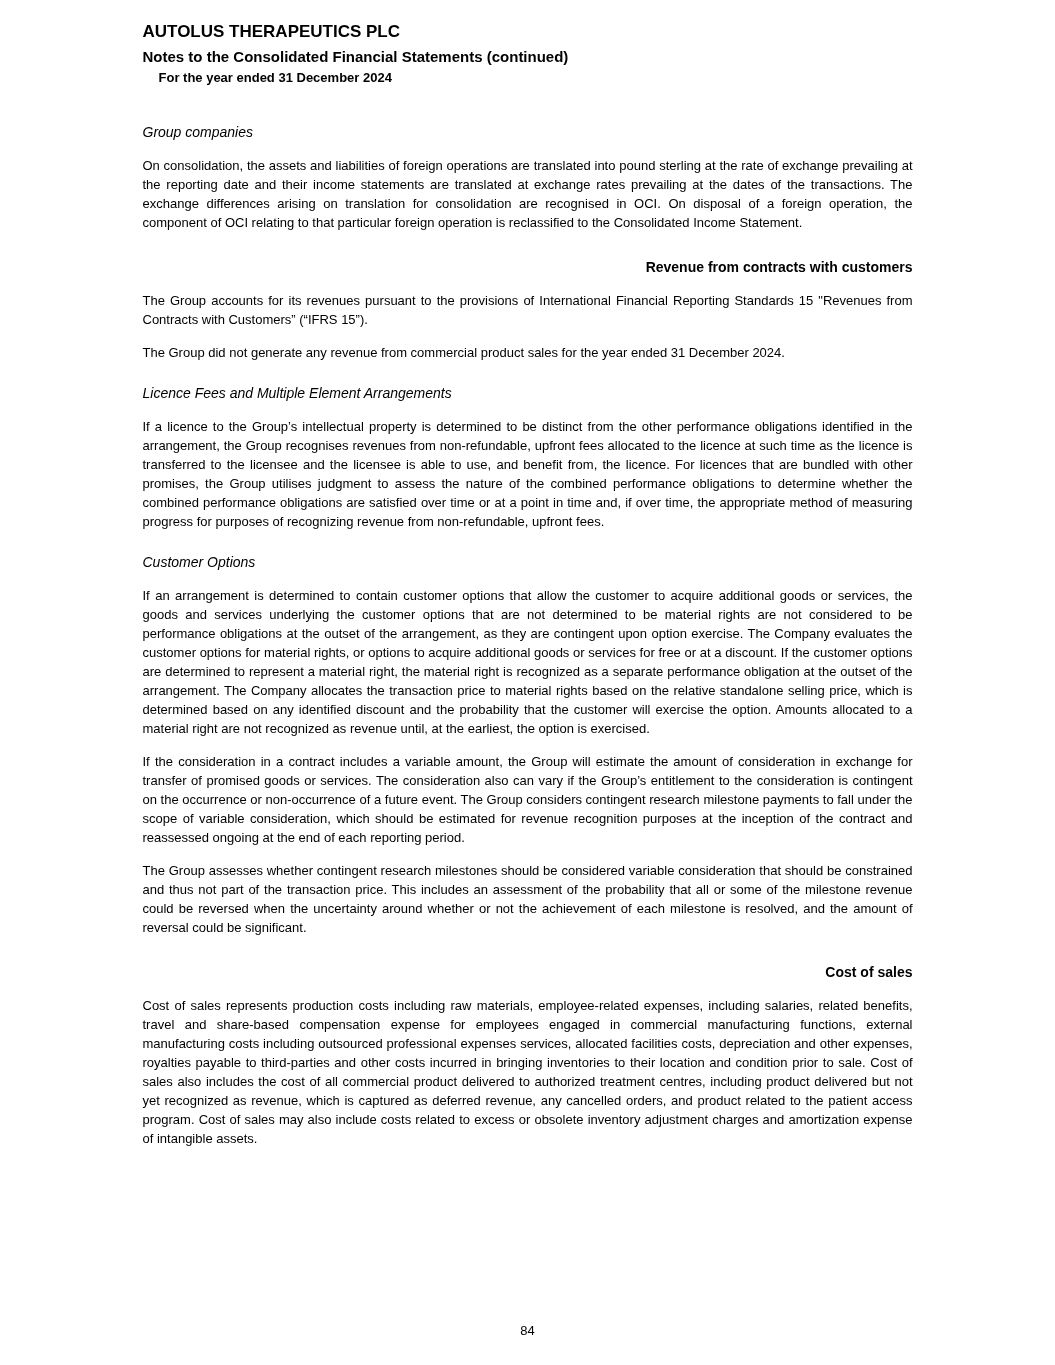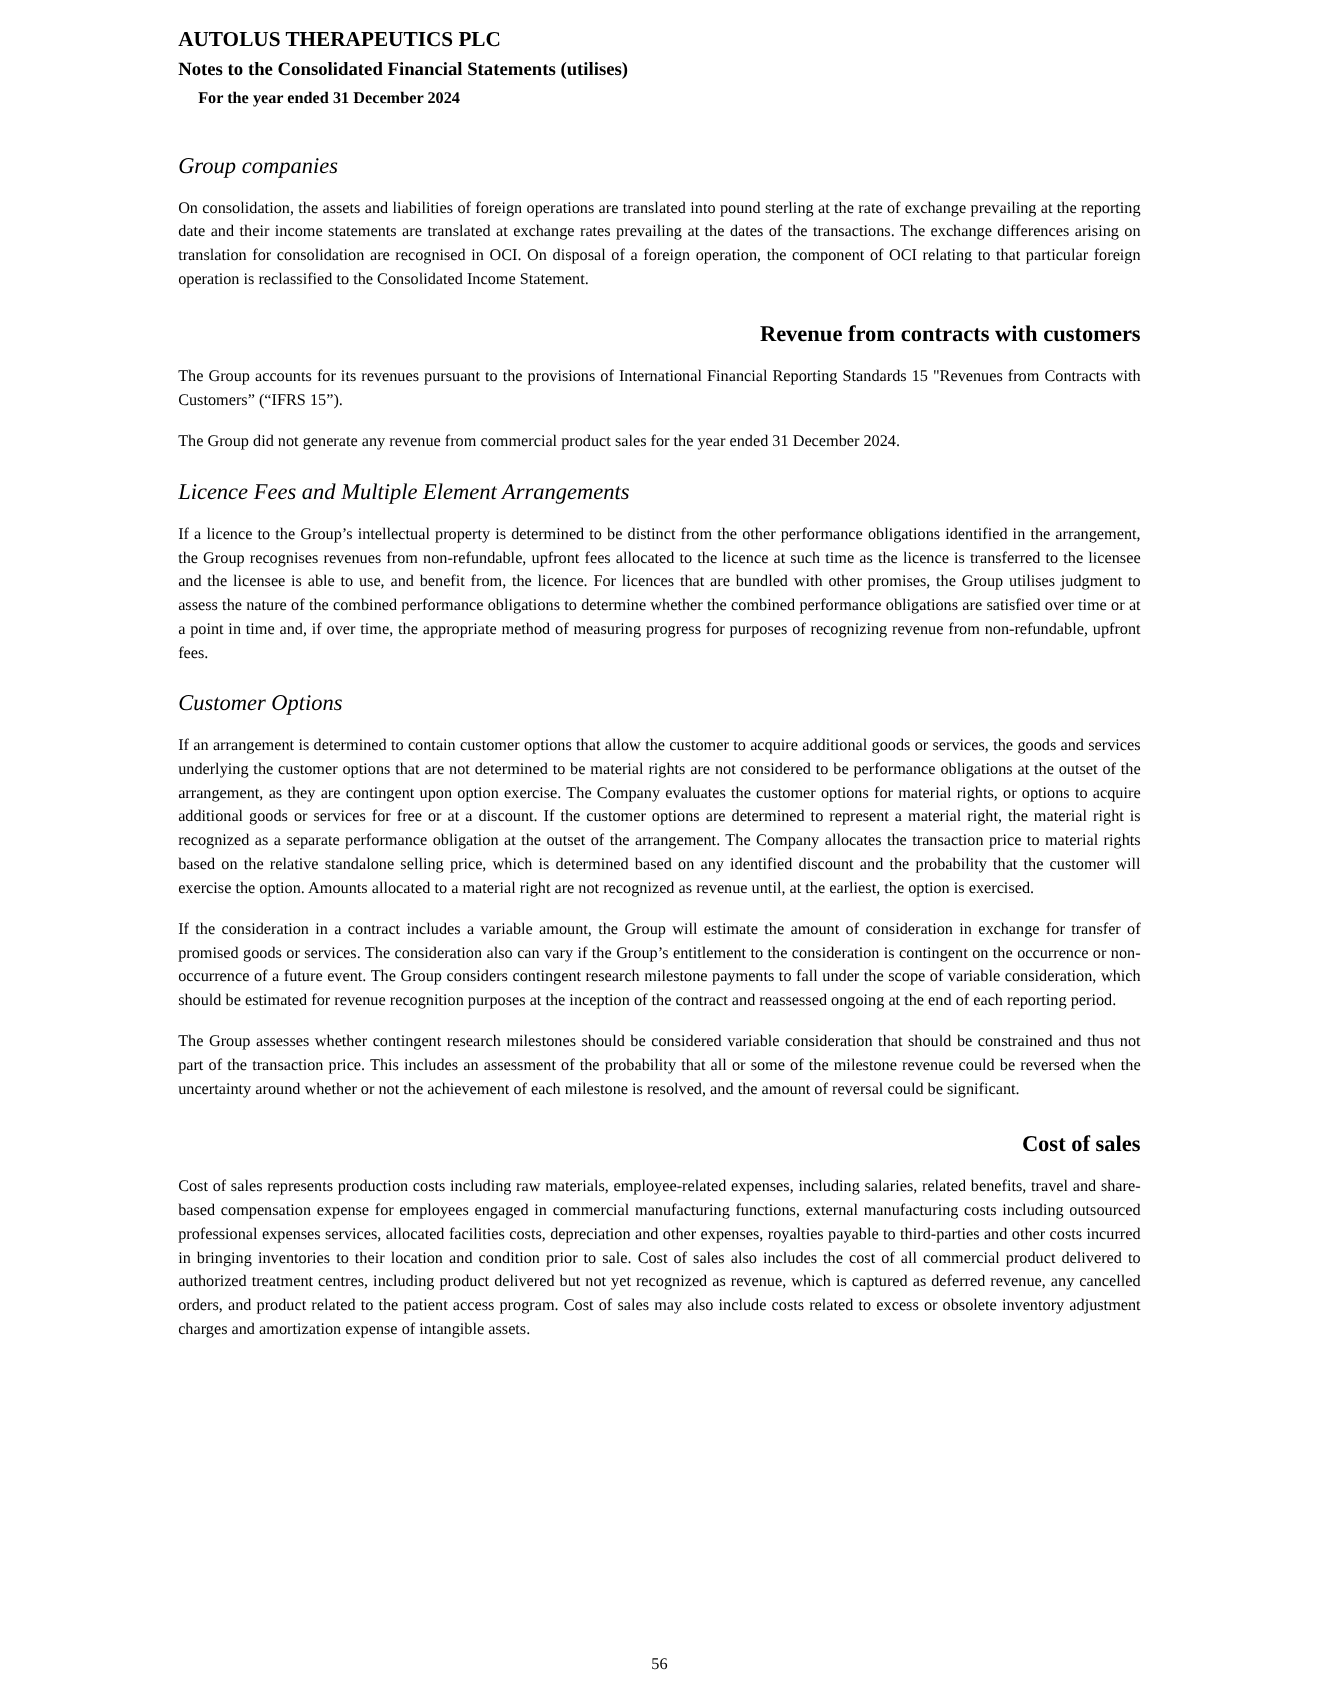--- a/index.html
+++ b/index.html
@@ -4,21 +4,21 @@
 <style>
   * { box-sizing: border-box; }
   html, body { margin: 0; padding: 0; background: #ffffff; }
   .page {
     position: relative;
     width: 1020px;
     height: 1365px;
     margin: 0 auto;
     background: #ffffff;
     color: #000000;
-    font-family: Liberation Serif, serif;
+    font-family: Liberation Sans, sans-serif;
     padding: 20px 125px 0 125px;
     overflow: hidden;
   }
   .company-name {
     font-size: 17px;
     font-weight: 700;
     margin: 0;
     line-height: 24px;
   }
   .doc-title {
@@ -27,21 +27,21 @@
     margin: 2px 0 0 0;
     line-height: 21px;
   }
   .doc-period {
     font-size: 13px;
     font-weight: 700;
     margin: 2px 0 0 16px;
     line-height: 18px;
   }
   .section-heading {
-    font-size: 18px;
+    font-size: 14px;
     font-weight: 400;
     margin: 26px 0 0 0;
     line-height: 19px;
   }
   .section-heading.italic { font-style: italic; margin-top: 22px; }
   .section-heading.bold { font-weight: 700; text-align: right; }
   .section-heading.first { margin-top: 36px; }
   p.body-par {
     font-size: 13px;
     line-height: 19px;
@@ -58,21 +58,21 @@
     line-height: 16px;
   }
 </style>
 </head>
 <body>
 
 <div class="page">
 
   <div>
     <h1 class="company-name">AUTOLUS THERAPEUTICS PLC</h1>
-    <h2 class="doc-title">Notes to the Consolidated Financial Statements (utilises)</h2>
+    <h2 class="doc-title">Notes to the Consolidated Financial Statements (continued)</h2>
     <h3 class="doc-period">For the year ended 31 December 2024</h3>
   </div>
 
   <div>
     <div class="section-heading italic first">Group companies</div>
     <p class="body-par">On consolidation, the assets and liabilities of foreign operations are translated into pound sterling at the rate of exchange prevailing at the reporting date and their income statements are translated at exchange rates prevailing at the dates of the transactions. The exchange differences arising on translation for consolidation are recognised in OCI. On disposal of a foreign operation, the component of OCI relating to that particular foreign operation is reclassified to the Consolidated Income Statement.</p>
   </div>
 
   <div>
     <div class="section-heading bold">Revenue from contracts with customers</div>
@@ -93,15 +93,15 @@
   <div>
     <p class="body-par">If the consideration in a contract includes a variable amount, the Group will estimate the amount of consideration in exchange for transfer of promised goods or services. The consideration also can vary if the Group’s entitlement to the consideration is contingent on the occurrence or non-occurrence of a future event. The Group considers contingent research milestone payments to fall under the scope of variable consideration, which should be estimated for revenue recognition purposes at the inception of the contract and reassessed ongoing at the end of each reporting period.</p>
     <p class="body-par">The Group assesses whether contingent research milestones should be considered variable consideration that should be constrained and thus not part of the transaction price. This includes an assessment of the probability that all or some of the milestone revenue could be reversed when the uncertainty around whether or not the achievement of each milestone is resolved, and the amount of reversal could be significant.</p>
   </div>
 
   <div>
     <div class="section-heading bold">Cost of sales</div>
     <p class="body-par">Cost of sales represents production costs including raw materials, employee-related expenses, including salaries, related benefits, travel and share-based compensation expense for employees engaged in commercial manufacturing functions, external manufacturing costs including outsourced professional expenses services, allocated facilities costs, depreciation and other expenses, royalties payable to third-parties and other costs incurred in bringing inventories to their location and condition prior to sale. Cost of sales also includes the cost of all commercial product delivered to authorized treatment centres, including product delivered but not yet recognized as revenue, which is captured as deferred revenue, any cancelled orders, and product related to the patient access program. Cost of sales may also include costs related to excess or obsolete inventory adjustment charges and amortization expense of intangible assets.</p>
   </div>
 
-  <div class="page-number">56</div>
+  <div class="page-number">84</div>
 
 </div>
 
 </body></html>

